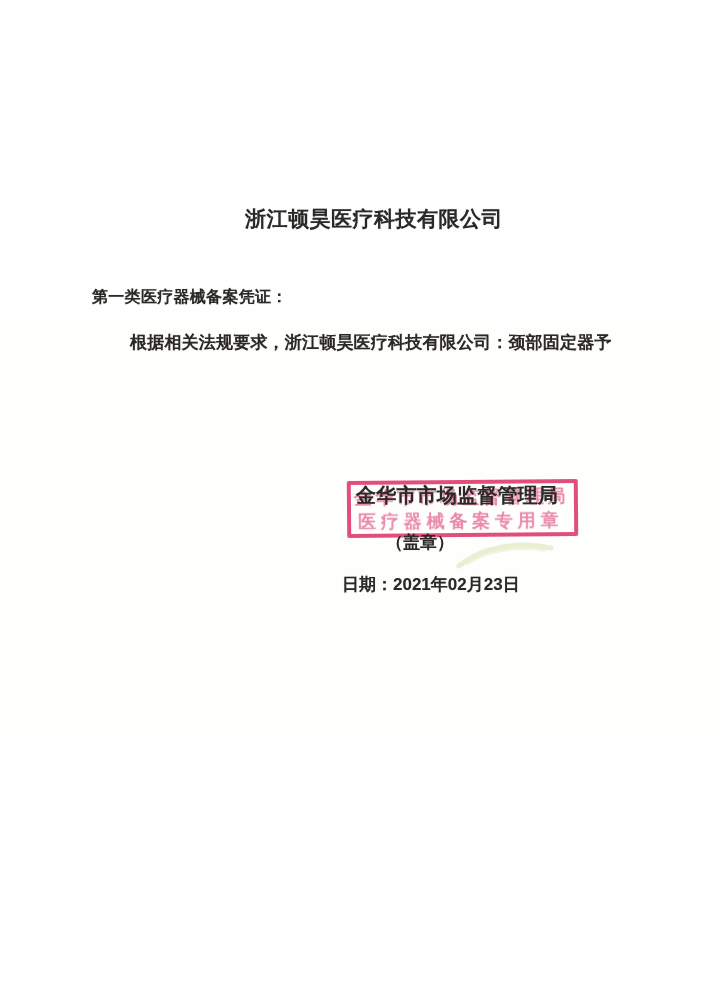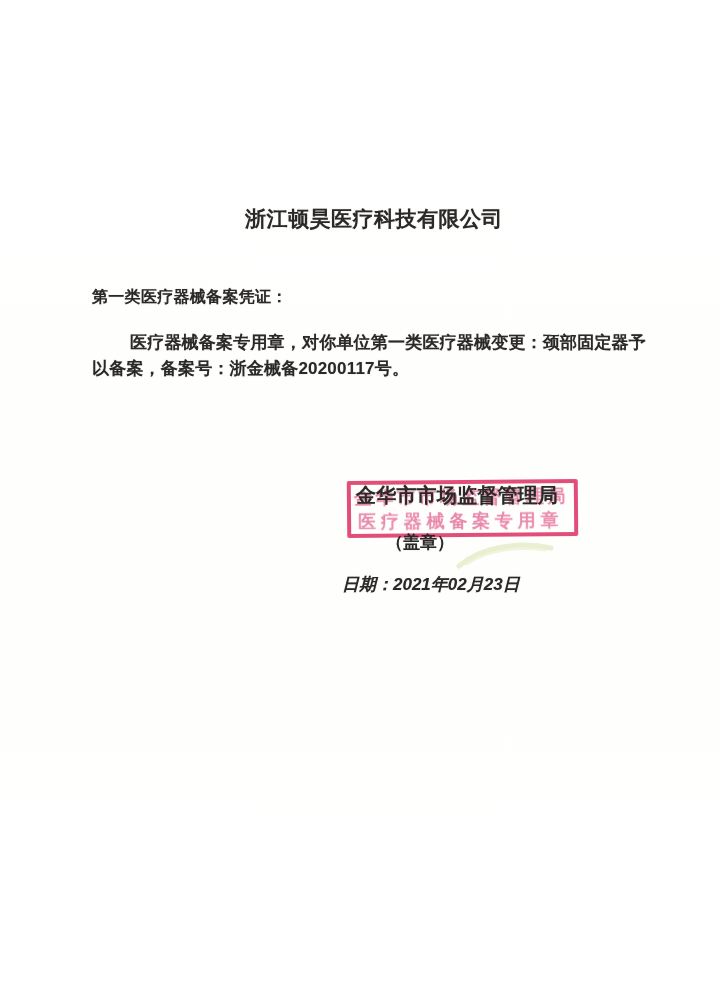--- a/index.html
+++ b/index.html
@@ -94,41 +94,39 @@
     left: 386px;
     top: 531px;
     font-size: 17px;
     text-align: center;
   }
   .date-line {
     position: absolute;
     left: 342px;
     top: 573px;
     font-size: 17px;
-    font-style: italic;
   }
   .pen-mark {
     position: absolute;
     left: 453px;
     top: 538px;
     opacity: 0.8;
   }
 </style>
 </head>
 <body>
 
 <div class="page">
 
   <div class="ink doc-title" style="color: rgb(43, 41, 39);">浙江顿昊医疗科技有限公司</div>
 
   <div class="ink addressee">第一类医疗器械备案凭证：</div>
 
   <div class="body-block">
-    <div class="ink body-line indent">医疗器械备案专用章，对你单位第一类医疗器械变更：颈部固定器予</div>
-    <div class="ink body-line">以备案，备案号：浙金械备20200117号。</div>
+    <div class="ink body-line indent">根据相关法规要求，浙江顿昊医疗科技有限公司：颈部固定器予</div>
   </div>
 
   <div class="stamp-box" style="border-color: rgb(224, 64, 111);">
     <div class="stamp-line stamp-line-1" style="color: rgb(232, 127, 164);">金华市市场监督管理局</div>
     <div class="stamp-line stamp-line-2" style="color: rgb(232, 127, 164);">医疗器械备案专用章</div>
   </div>
 
   <div class="ink issuer-name">金华市市场监督管理局</div>
 
   <div class="ink seal-caption">（盖章）</div>

